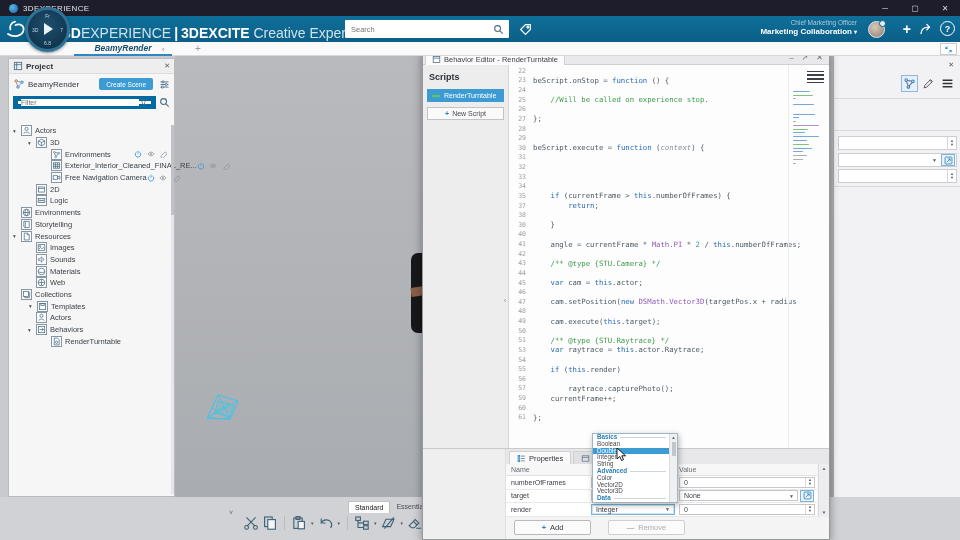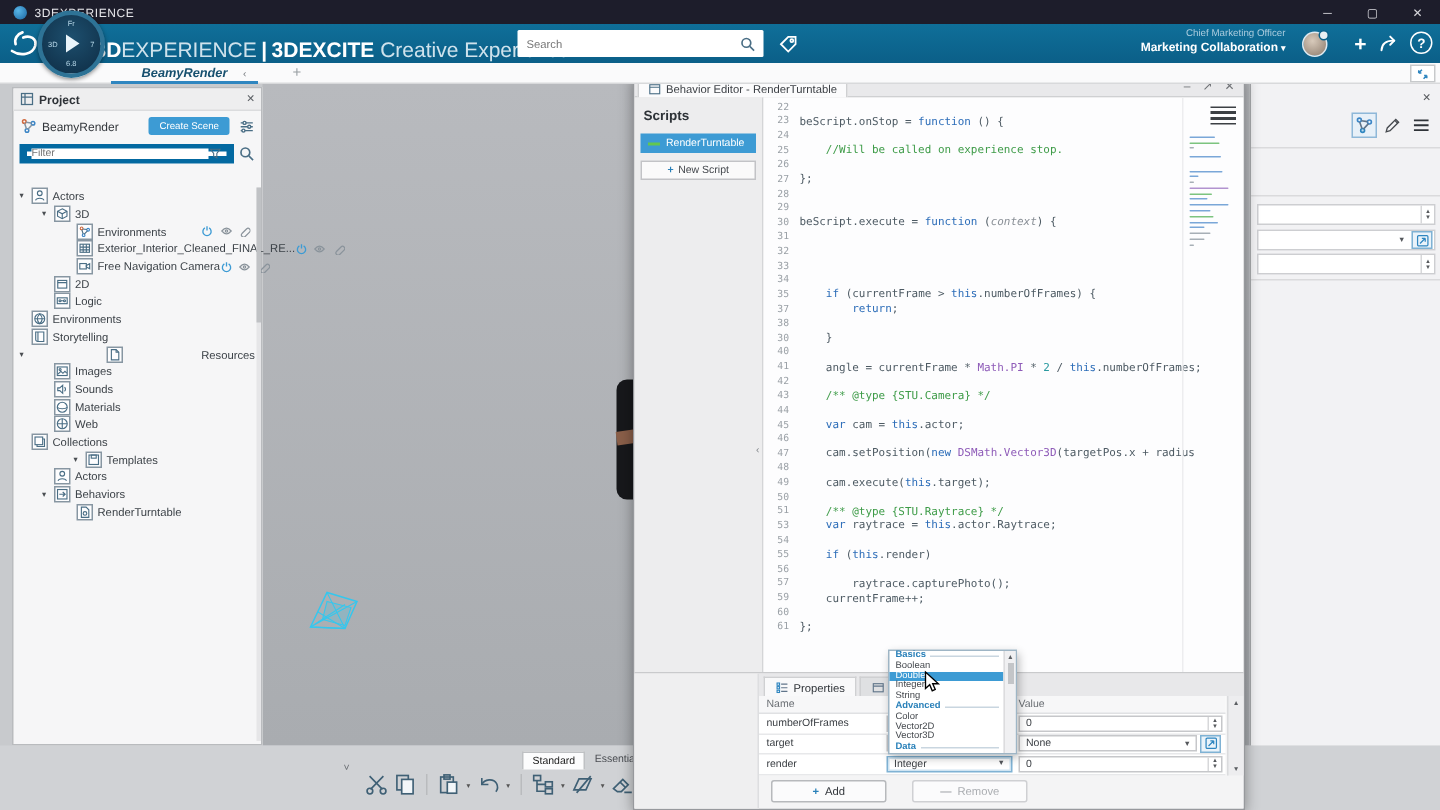--- a/index.html
+++ b/index.html
@@ -498,21 +498,21 @@
       <div class="tree-row" style="padding-left: 4px;">
         <span class="caret"></span>
         <span class="ticon">
           <svg width="9" height="9" viewBox="0 0 12 12" fill="none" stroke="#4a6e85" stroke-width="1">
             <path d="M2.4 1.8h7.2v8.4H4.2a1.8 1.8 0 0 1-1.8-1.8z"></path>
             <path d="M4.4 1.8v8.4"></path>
           </svg>
         </span>
         <span>Storytelling</span>
       </div>
-      <div class="tree-row" style="padding-left: 4px; justify-content: space-between;">
+      <div class="tree-row" style="padding-left: 4px;">
         <span class="caret">▾</span>
         <span class="ticon">
           <svg width="9" height="9" viewBox="0 0 12 12" fill="none" stroke="#4a6e85" stroke-width="1">
             <path d="M3 1.4h4.2L9.6 3.8v6.8H3z"></path>
             <path d="M7.2 1.4v2.4h2.4"></path>
           </svg>
         </span>
         <span>Resources</span>
       </div>
       <div class="tree-row" style="padding-left: 19px;">
@@ -559,21 +559,21 @@
       <div class="tree-row" style="padding-left: 4px;">
         <span class="caret"></span>
         <span class="ticon">
           <svg width="9" height="9" viewBox="0 0 12 12" fill="none" stroke="#4a6e85" stroke-width="1">
             <rect x="1.8" y="1.8" width="6.8" height="6.8"></rect>
             <path d="M3.6 8.6v1.6h6.6V3.6h-1.6"></path>
           </svg>
         </span>
         <span>Collections</span>
       </div>
-      <div class="tree-row" style="padding-left: 20px; margin-left: 20px;">
+      <div class="tree-row" style="padding-left: 20px;">
         <span class="caret">▾</span>
         <span class="ticon">
           <svg width="9" height="9" viewBox="0 0 12 12" fill="none" stroke="#4a6e85" stroke-width="1">
             <rect x="1.8" y="1.8" width="8.4" height="8.4"></rect>
             <rect x="3.8" y="1.8" width="4.4" height="2.8"></rect>
           </svg>
         </span>
         <span>Templates</span>
       </div>
       <div class="tree-row" style="padding-left: 19px;">

